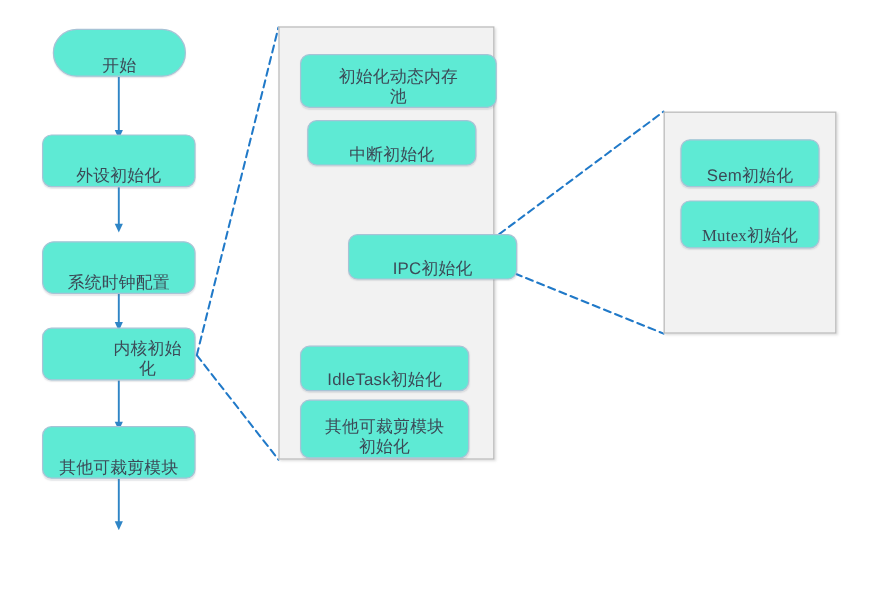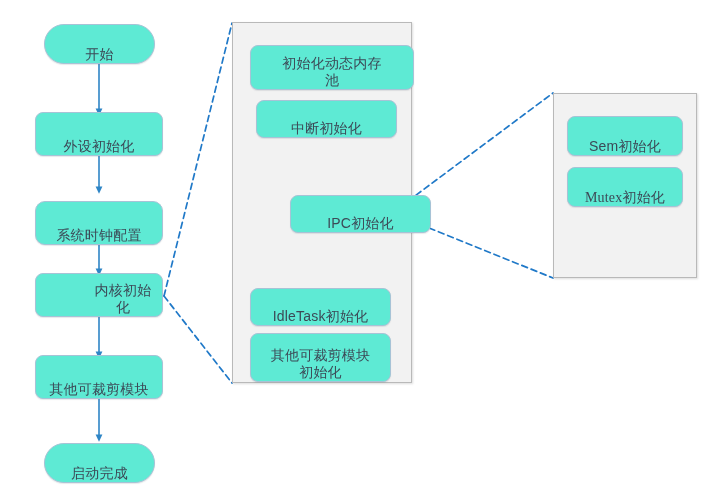--- a/index.html
+++ b/index.html
@@ -104,23 +104,20 @@
   </div>
 
   <div class="node" style="left:35px; top:273px; width:128px; height:44px;padding-left:48px;">
     <span class="label">内核初始化</span>
   </div>
 
   <div class="node" style="left:35px; top:355px; width:128px; height:44px;">
     <span class="label">其他可裁剪模块</span>
   </div>
 
-  <div class="node stadium" style="left:44px; top:443px; width:111px; height:40px;">
-    <span class="label">启动完成</span>
-  </div>
 
   <div class="panel" style="left:232px; top:22px; width:180px; height:361px;"></div>
 
   <div class="node" style="left:250px; top:45px; width:164px; height:45px;">
     <span class="label">初始化动态内存
 池</span>
   </div>
 
   <div class="node" style="left:256px; top:100px; width:141px; height:38px;">
     <span class="label">中断初始化</span>

